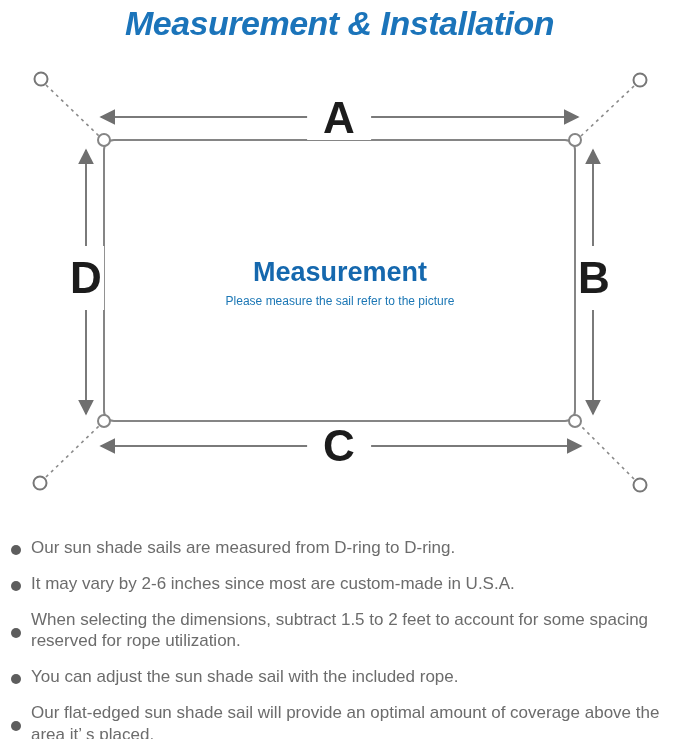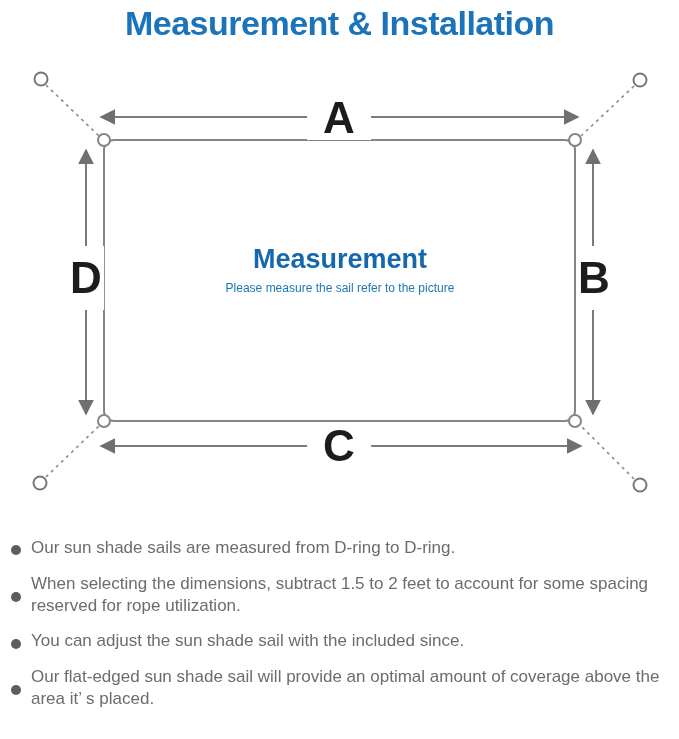--- a/index.html
+++ b/index.html
@@ -17,20 +17,21 @@
   }
   .page-title {
     margin: 0;
     height: 56px;
     padding-top: 4px;
     text-align: center;
     font-size: 34px;
     font-weight: bold;
     letter-spacing: -0.5px;
     color: #1b74ba;
+    font-style: italic;
   }
   .diagram {
     position: relative;
     width: 679px;
     height: 470px;
   }
   .diag-svg {
     position: absolute;
     left: 0;
     top: 0;
@@ -46,21 +47,21 @@
   }
   .dim-label.horiz { padding: 0 16px; }
   .dim-label.vert  { padding: 10px 2px; }
   .label-a { left: 339px; top: 58px; }
   .label-c { left: 339px; top: 386px; }
   .label-d { left: 86px;  top: 218px; }
   .label-b { left: 594px; top: 218px; }
   .center-text {
     position: absolute;
     left: 340px;
-    top: 185px;
+    top: 198px;
     transform: translateX(-50%);
     text-align: center;
     white-space: nowrap;
   }
   .center-text .heading {
     font-size: 27px;
     font-weight: bold;
     color: #1568ae;
     line-height: 1.1;
   }
@@ -143,25 +144,29 @@
     </div>
   </div>
 
   <ul class="notes">
     <li>
       <span class="bullet-dot"></span>
       <span class="note-text">Our sun shade sails are measured from D-ring to D-ring.</span>
     </li>
     <li>
       <span class="bullet-dot"></span>
+      <span class="note-text">It may vary by 2-6 inches since most are custom-made in U.S.A.</span>
+    </li>
+    <li>
+      <span class="bullet-dot"></span>
       <span class="note-text">When selecting the dimensions, subtract 1.5 to 2 feet to account for some spacing reserved for rope utilization.</span>
     </li>
     <li>
       <span class="bullet-dot"></span>
-      <span class="note-text">You can adjust the sun shade sail with the included since.</span>
+      <span class="note-text">You can adjust the sun shade sail with the included rope.</span>
     </li>
     <li>
       <span class="bullet-dot"></span>
       <span class="note-text">Our flat-edged sun shade sail will provide an optimal amount of coverage above the area it’ s placed.</span>
     </li>
   </ul>
 
 </div>
 
 </body></html>

